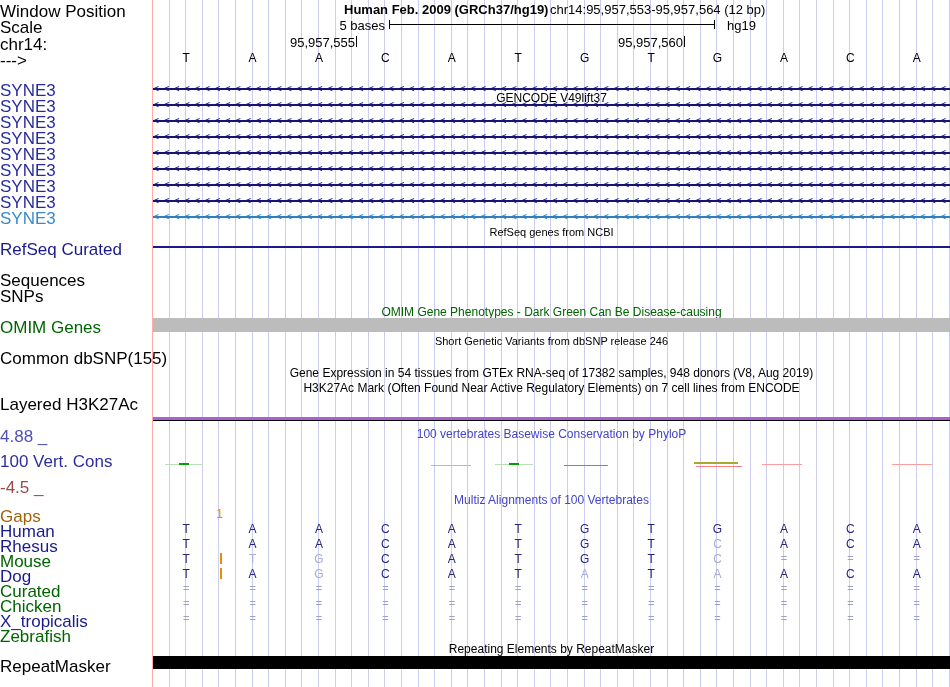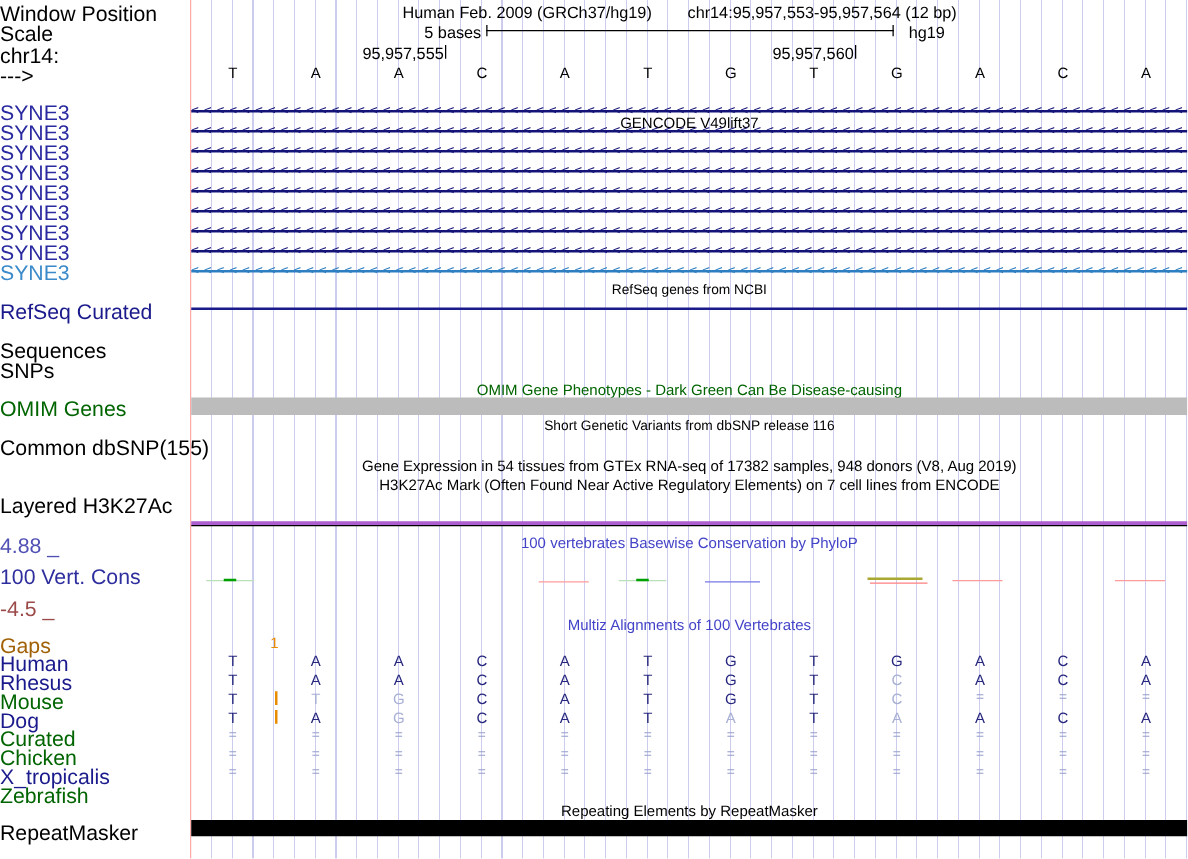--- a/index.html
+++ b/index.html
@@ -38,21 +38,21 @@
   .gapnum{position:absolute;left:206px;top:507px;width:27px;text-align:center;font-size:12px;color:#e88c00;}
 </style>
 </head>
 <body>
 
 <div class="canvas">
   <div class="grid"></div>
   <div class="edge"></div>
 
   <div class="lab" style="top:2px;">Window Position</div>
-  <div class="hdr" style="left:322px;top:2px;">Human Feb. 2009 (GRCh37/hg19)</div>
+  <div class="hdr" style="left:344px;top:2px;font-weight:bold;">Human Feb. 2009 (GRCh37/hg19)</div>
   <div class="hdr" style="left:550px;top:2px;">chr14:95,957,553-95,957,564 (12 bp)</div>
 
   <div class="lab" style="top:18px;">Scale</div>
   <div class="rulnum" style="left:180px;top:18px;">5 bases</div>
   <div class="hline" style="left:389px;top:24px;width:326px;"></div>
   <div class="stick" style="left:389px;top:20px;"></div>
   <div class="stick" style="left:714px;top:20px;"></div>
   <div class="hdr" style="left:727px;top:18px;">hg19</div>
 
   <div class="lab" style="top:35px;">chr14:</div>
@@ -65,21 +65,21 @@
   <div class="lab c-navy" style="top:240px;">RefSeq Curated</div>
   <div class="refline"></div>
 
   <div class="lab" style="top:271px;">Sequences</div>
   <div class="lab" style="top:287px;">SNPs</div>
 
   <div class="ct green" style="top:305px;">OMIM Gene Phenotypes - Dark Green Can Be Disease-causing</div>
   <div class="lab c-green" style="top:318px;">OMIM Genes</div>
   <div class="omimbar"></div>
 
-  <div class="ct small" style="top:335px;">Short Genetic Variants from dbSNP release 116</div>
+  <div class="ct small" style="top:335px;">Short Genetic Variants from dbSNP release 246</div>
   <div class="lab" style="top:349px;">Common dbSNP(155)</div>
 
   <div class="ct" style="top:366px;">Gene Expression in 54 tissues from GTEx RNA-seq of 17382 samples, 948 donors (V8, Aug 2019)</div>
   <div class="ct" style="top:381px;">H3K27Ac Mark (Often Found Near Active Regulatory Elements) on 7 cell lines from ENCODE</div>
   <div class="lab" style="top:395px;">Layered H3K27Ac</div>
   <div class="purpline"></div>
   <div class="blkline"></div>
 
   <div class="ct blue" style="top:427px;">100 vertebrates Basewise Conservation by PhyloP</div>
   <div class="lab c-pos" style="top:427px;">4.88 _</div>

